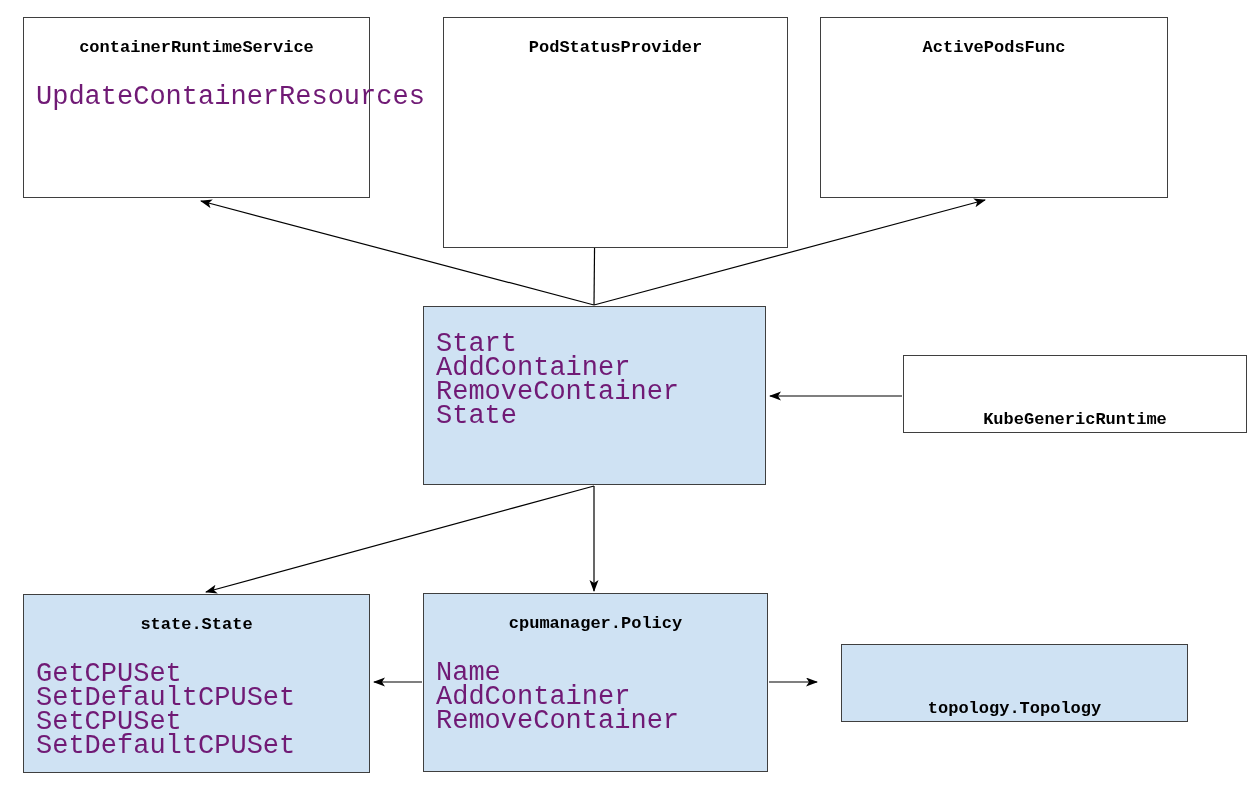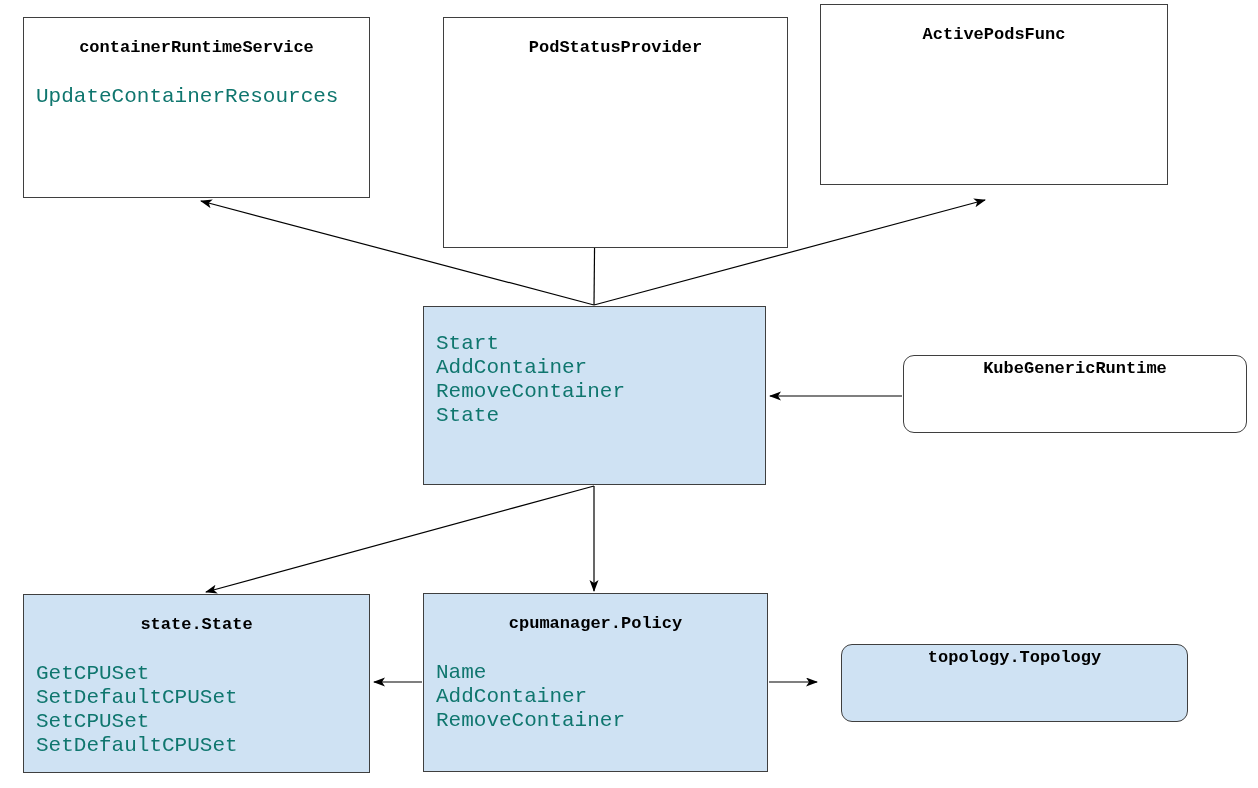--- a/index.html
+++ b/index.html
@@ -40,40 +40,39 @@
     text-align: center;
     font-weight: bold;
     font-size: 17px;
     line-height: 25px;
     color: #000000;
     white-space: pre;
   }
   .box-methods {
     margin-top: 25px;
     padding-left: 12px;
-    font-size: 21px;
+    font-size: 27px;
     line-height: 24px;
-    color: #0f766e;
+    color: #701a75;
   }
   .method {
     white-space: pre;
   }
   .box.short {
     display: flex;
-    align-items: flex-start;
+    align-items: flex-end;
     justify-content: center;
-    border-radius: 11px;
   }
   .box.short .box-title {
     padding-top: 0;
   }
   
   #b-crs { left: 23px;  top: 17px;  width: 347px; height: 181px; }
   #b-psp { left: 423px; top: 17px;  width: 345px; height: 231px; margin-left: 20px; }
-  #b-apf { left: 820px; top: 4px;  width: 348px; height: 181px; }
+  #b-apf { left: 820px; top: 17px;  width: 348px; height: 181px; }
   #b-mgr { left: 423px; top: 306px; width: 343px; height: 179px; }
   #b-kgr { left: 903px; top: 355px; width: 344px; height: 78px;  }
   #b-sst { left: 23px;  top: 594px; width: 347px; height: 179px; }
   #b-pol { left: 423px; top: 593px; width: 345px; height: 179px; }
   #b-top { left: 820px; top: 644px; width: 347px; height: 78px; margin-left: 21px;  }
 </style>
 </head>
 <body>
 
 <div class="canvas">

